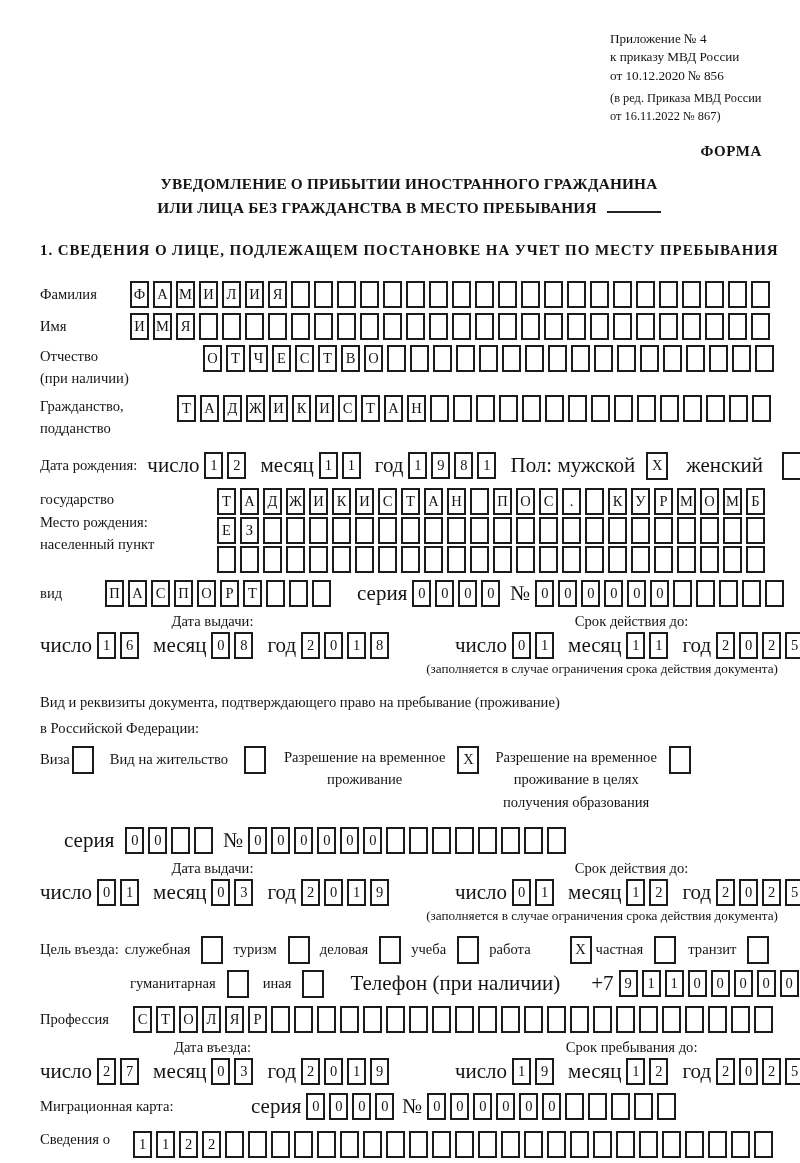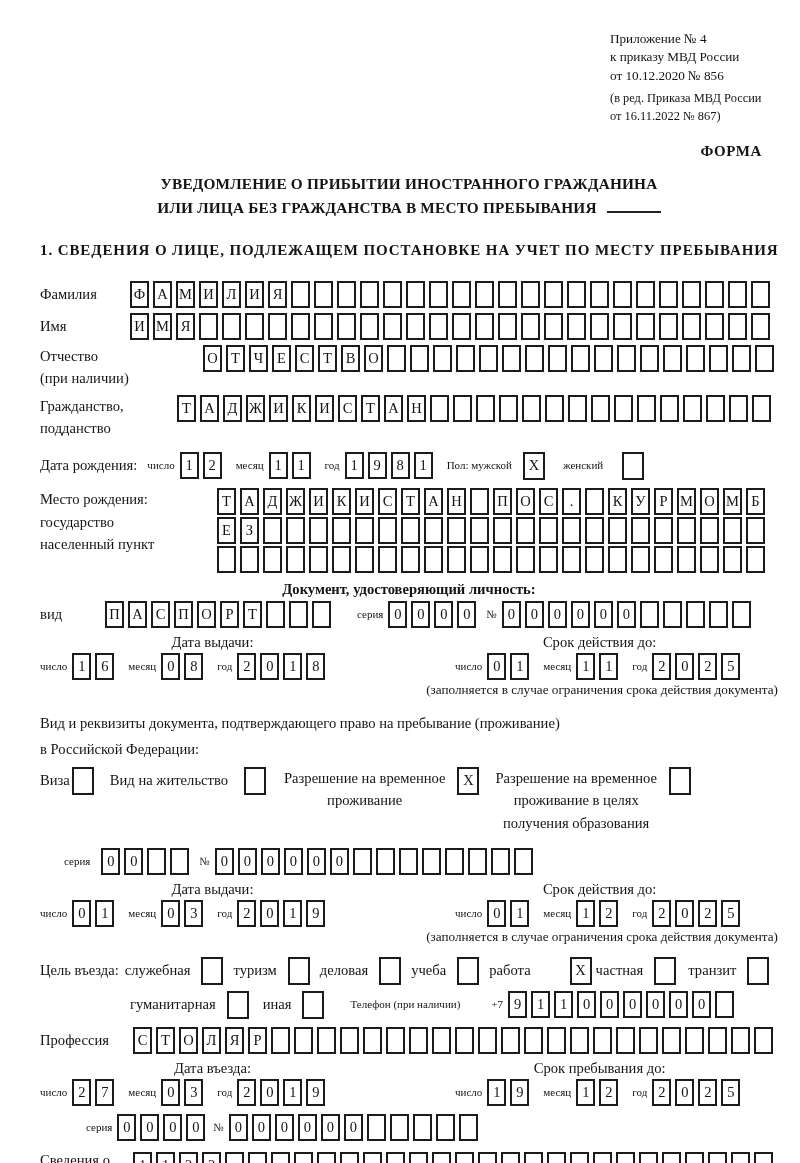--- a/index.html
+++ b/index.html
@@ -21,21 +21,21 @@
   .cells{display:inline-flex;flex:0 0 auto;}
   .cell{box-sizing:border-box;display:inline-block;width:19px;height:27px;border:2px solid #1b1b1b;
         margin-right:4px;text-align:center;font-size:14.5px;line-height:23px;flex:0 0 auto;}
   .cb{margin-left:6px;}
   .cb .cell{width:22px;height:28px;margin-right:0;}
   .stack .cells{margin-bottom:2px;}
   .stack-wide .cells{margin-bottom:6px;}
 
   .w90{width:90px;}  .w163{width:163px;} .w137{width:137px;} .w177{width:177px;}
   .w65{width:65px;}  .w93{width:93px;}   .w165{width:165px;}
-  .slbl{font-size:11px;line-height:27px;margin:0 5px 0 10px;flex:0 0 auto;}
+  .slbl{font-size:21px;line-height:27px;margin:0 5px 0 10px;flex:0 0 auto;}
   .slbl.first{margin-left:0;}
 
   .mt5{margin-top:5px;} .mt6{margin-top:6px;} .mt8{margin-top:8px;}
   .mt12{margin-top:12px;} .mt14{margin-top:14px;} .mt22{margin-top:22px;}
 
   .doc-header{margin-top:4px;text-align:center;font-weight:bold;font-size:14.6px;}
   .dategrp{display:flex;align-items:flex-start;margin-top:6px;}
   .dcol{flex:0 0 auto;}
   .dcol1{width:345px;}
   .dcol2{margin-left:70px;}
@@ -236,22 +236,22 @@
         <span class="cell">X</span>
       </span>
     <span class="slbl" style="margin-left:18px;">женский</span>
     <span class="cells cb" style="margin-left:14px;">
         <span class="cell"></span>
       </span>
   </div>
 
   <div class="row mt8">
     <span class="lbl2 w177">
+      <div>государство</div>
       <div>Место рождения:</div>
-      <div>государство</div>
       <div>населенный пункт</div>
     </span>
     <span class="stack">
       <span class="cells">
           <span class="cell">Т</span>
           <span class="cell">А</span>
           <span class="cell">Д</span>
           <span class="cell">Ж</span>
           <span class="cell">И</span>
           <span class="cell">К</span>
@@ -322,21 +322,20 @@
           <span class="cell"></span>
           <span class="cell"></span>
           <span class="cell"></span>
           <span class="cell"></span>
           <span class="cell"></span>
           <span class="cell"></span>
         </span>
     </span>
   </div>
 
-  <div class="doc-header">Документ, удостоверяющий личность:</div>
 
   <div class="row" style="margin-top:3px;">
     <span class="lbl w65">вид</span>
     <span class="cells">
         <span class="cell">П</span>
         <span class="cell">А</span>
         <span class="cell">С</span>
         <span class="cell">П</span>
         <span class="cell">О</span>
         <span class="cell">Р</span>
@@ -680,20 +679,21 @@
             <span class="cell">2</span>
             <span class="cell">0</span>
             <span class="cell">2</span>
             <span class="cell">5</span>
           </span>
       </div>
     </div>
   </div>
 
   <div class="row mt8">
+    <span class="lbl w165">Миграционная карта:</span>
     <span class="slbl" style="margin-left:46px;">серия</span>
     <span class="cells">
         <span class="cell">0</span>
         <span class="cell">0</span>
         <span class="cell">0</span>
         <span class="cell">0</span>
       </span>
     <span class="slbl" style="margin-left:4px;">№</span>
     <span class="cells">
         <span class="cell">0</span>

